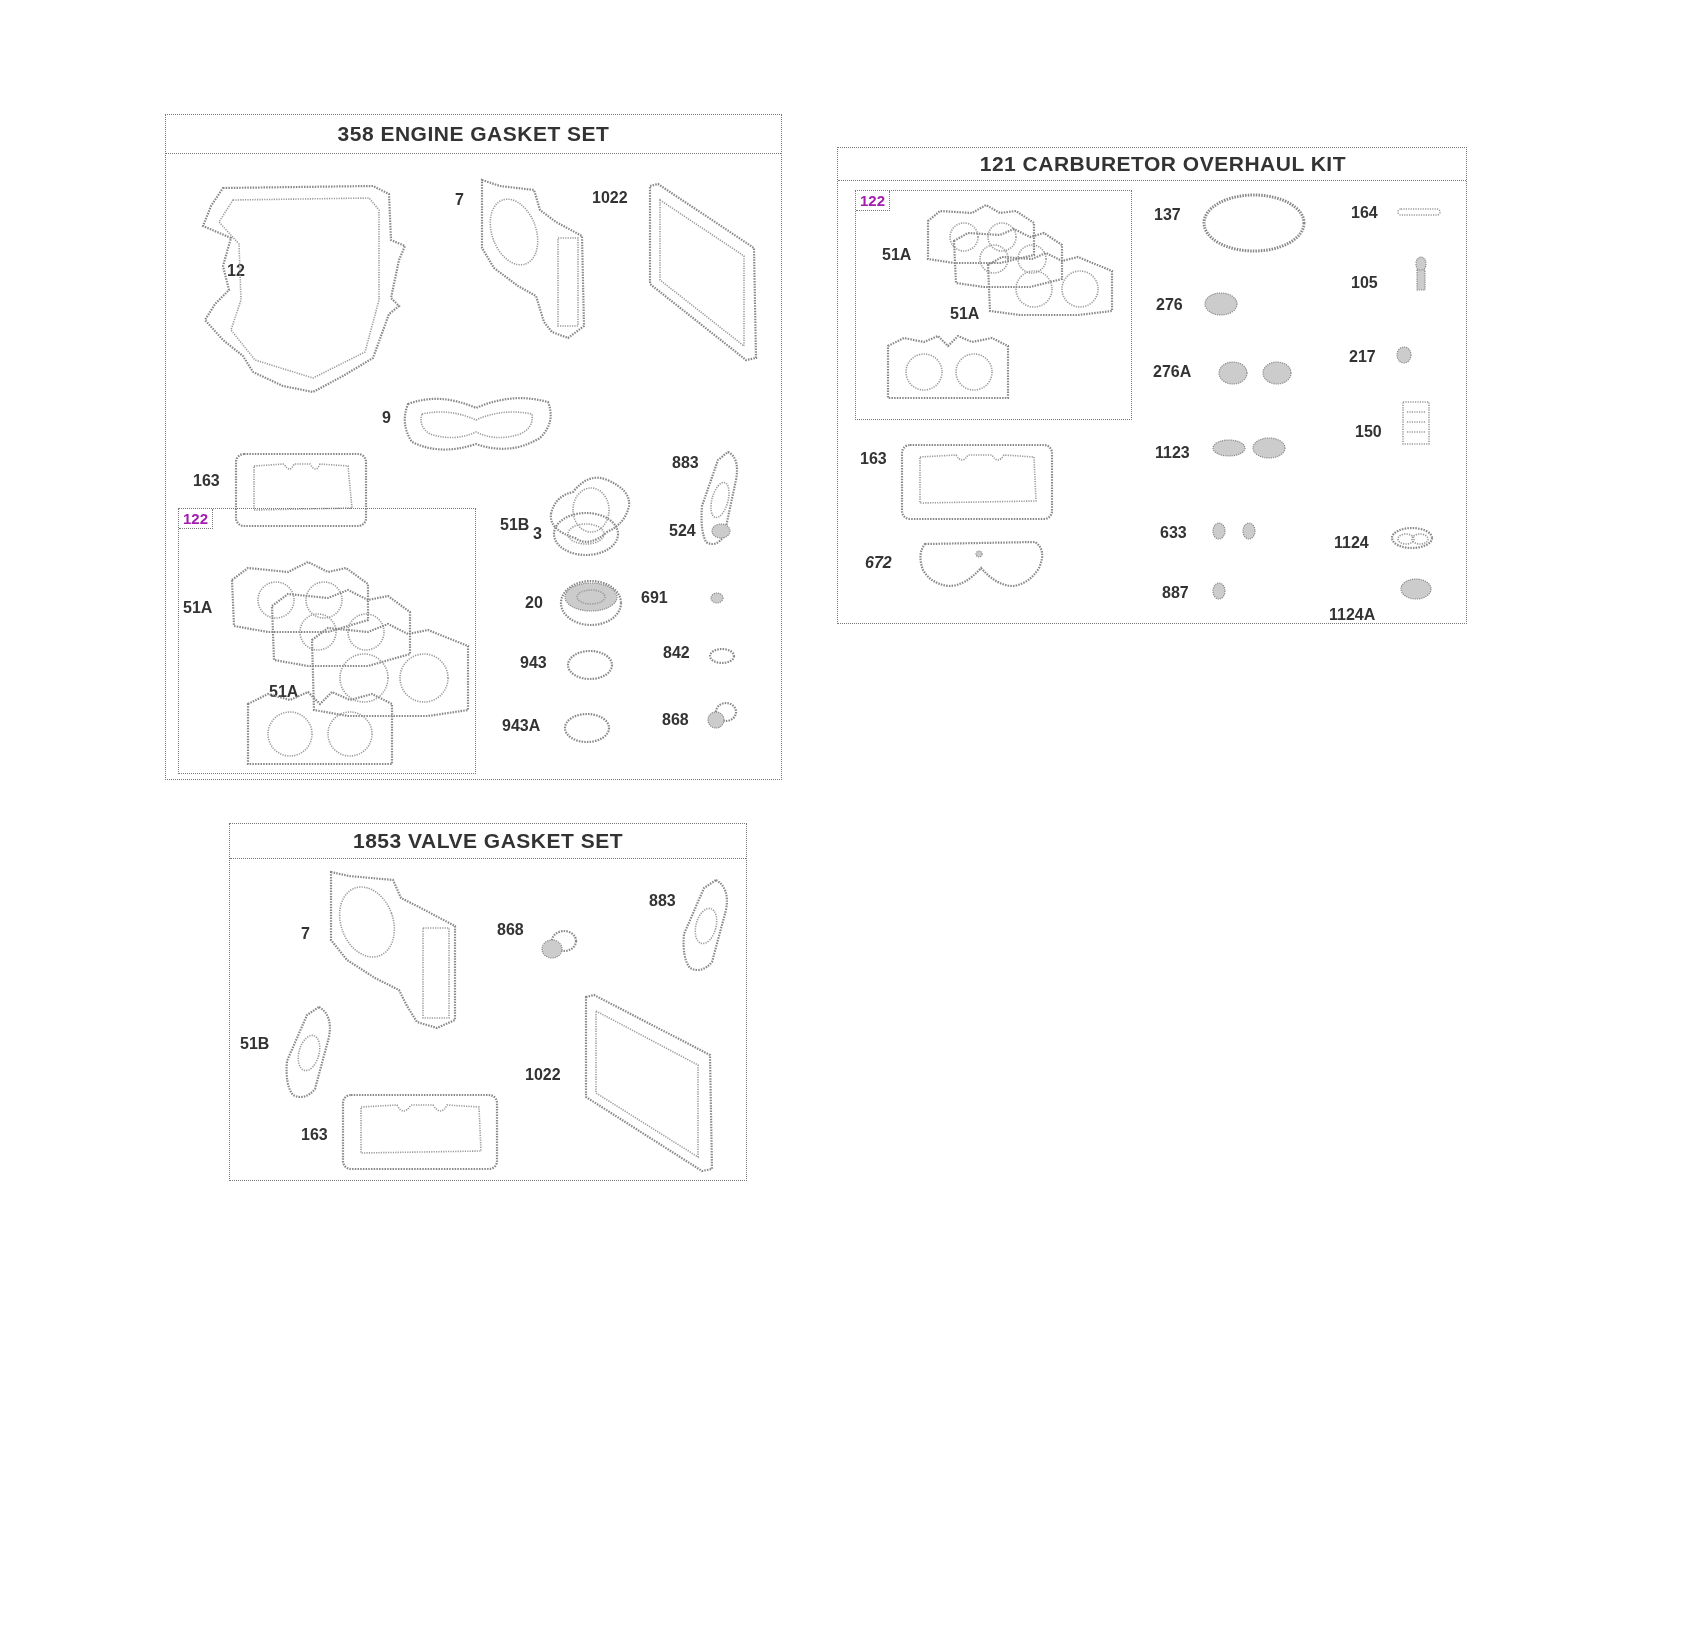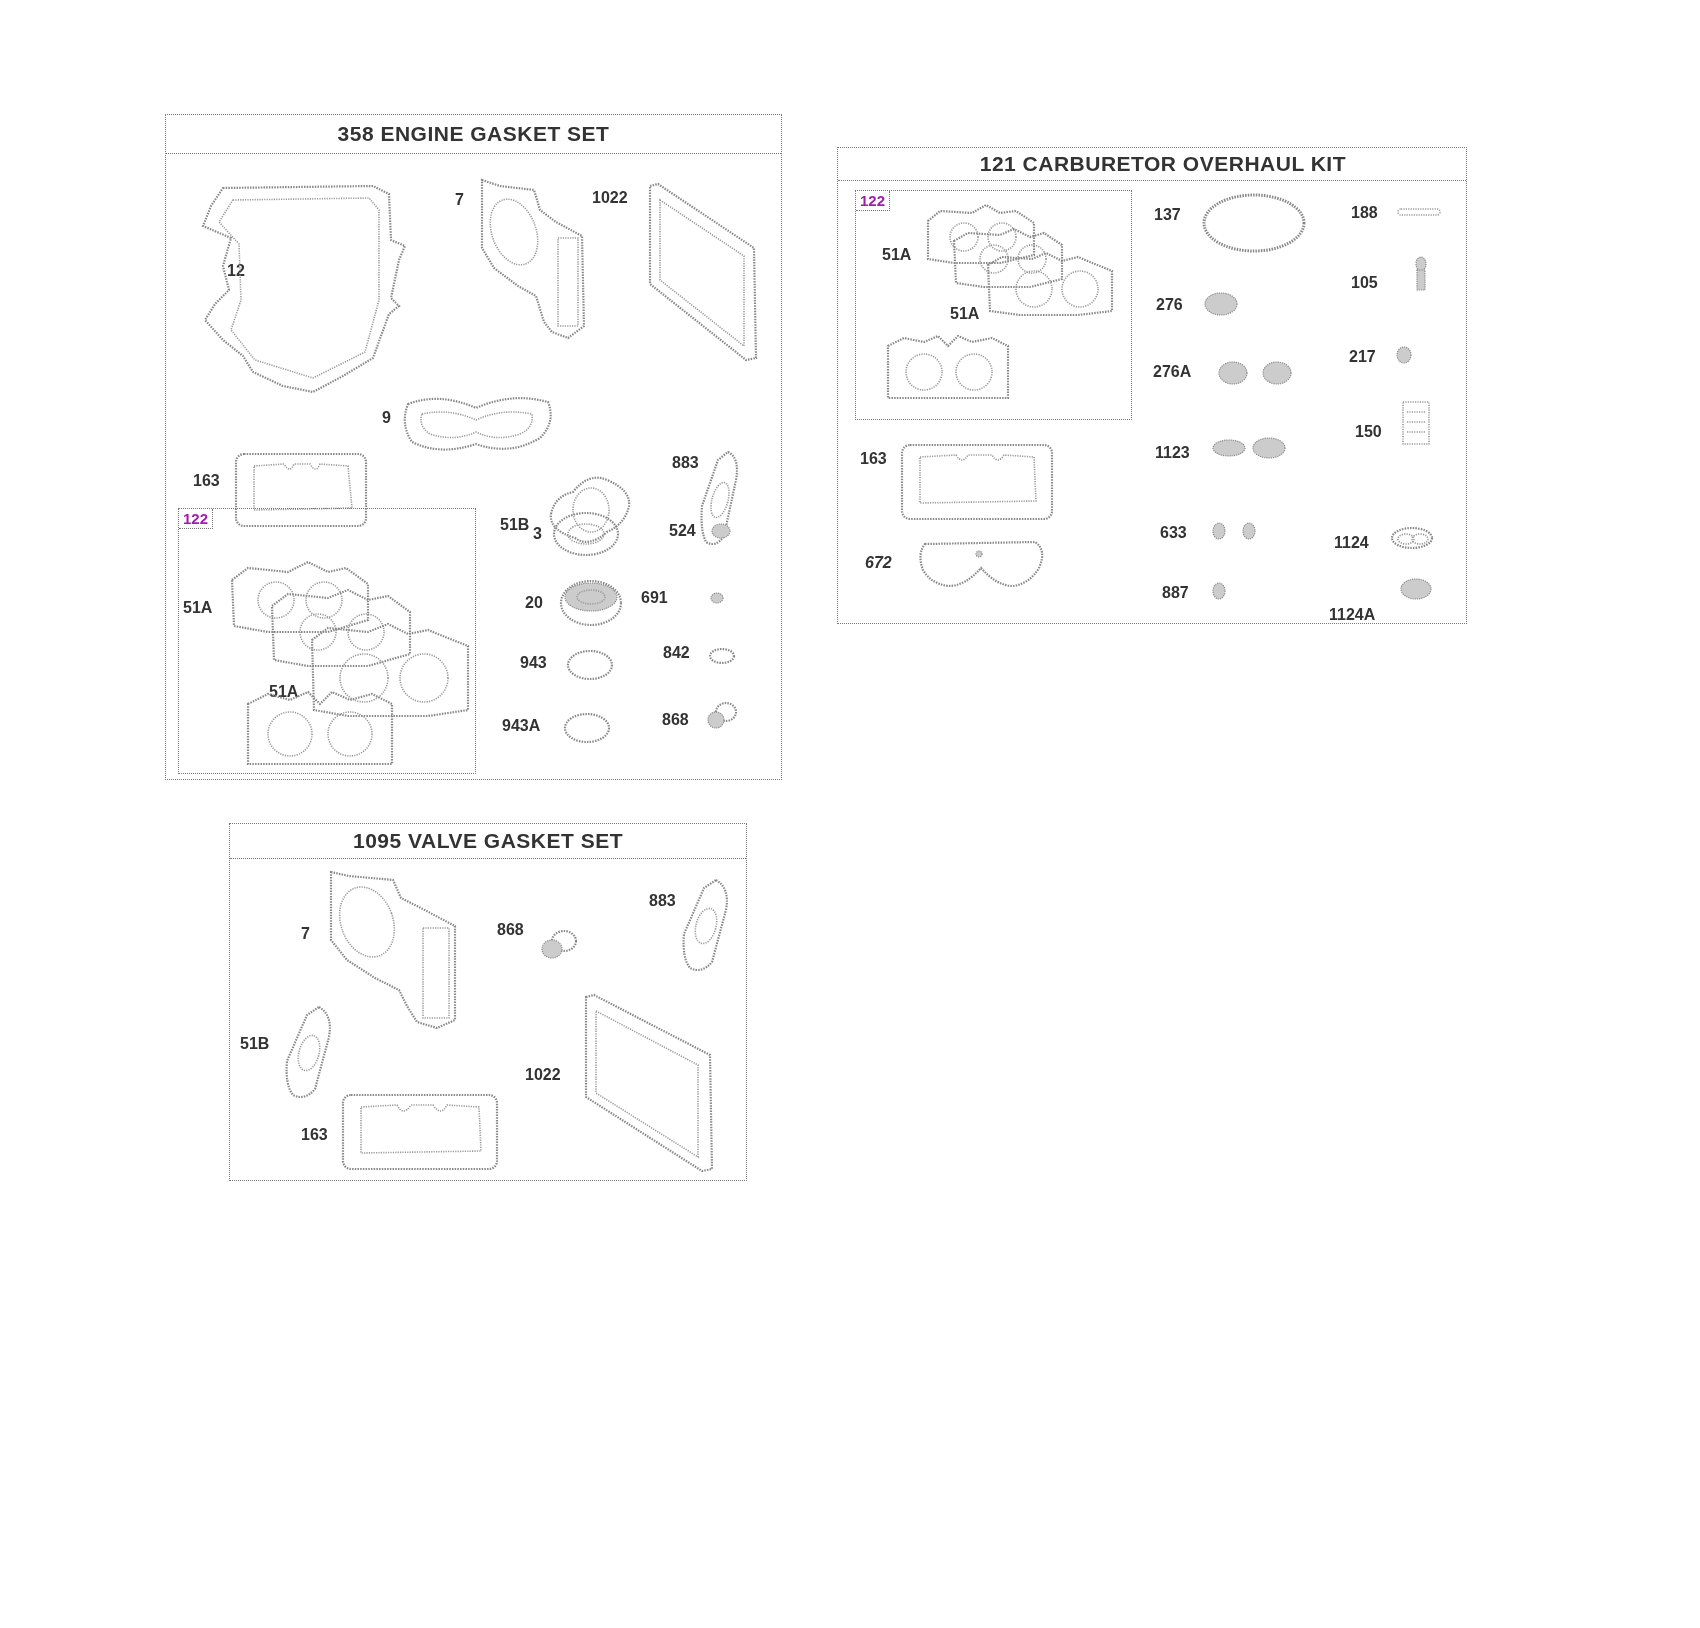--- a/index.html
+++ b/index.html
@@ -252,21 +252,21 @@
     </svg>
   </div>
 
 <span class="lbl" style="left:1162px; top:585px;">887</span>
 <div class="shape" style="left:1211px; top:582px; width:16px; height:18px;">
     <svg viewBox="0 0 16 18">
       <ellipse class="gf" cx="8" cy="9" rx="6" ry="8"></ellipse>
     </svg>
   </div>
 
-<span class="lbl" style="left:1351px; top:205px;">188</span>
+<span class="lbl" style="left:1351px; top:205px;">164</span>
 <div class="shape" style="left:1397px; top:207px; width:44px; height:10px;">
     <svg viewBox="0 0 44 10">
       <rect class="gi" x="1" y="2" width="42" height="6" rx="3"></rect>
     </svg>
   </div>
 
 <span class="lbl" style="left:1351px; top:275px;">105</span>
 <div class="shape" style="left:1413px; top:256px; width:16px; height:36px;">
     <svg viewBox="0 0 16 36">
       <ellipse class="gf" cx="8" cy="8" rx="5" ry="7"></ellipse>
@@ -299,21 +299,21 @@
   </div>
 
 <span class="lbl" style="left:1329px; top:607px;">1124A</span>
 <div class="shape" style="left:1399px; top:577px; width:34px; height:24px;">
     <svg viewBox="0 0 34 24">
       <ellipse class="gf" cx="17" cy="12" rx="15" ry="10"></ellipse>
     </svg>
   </div>
 
 <div class="panel" style="left:229px; top:823px; width:518px; height:358px;">
-  <div class="panel-header" style="height:34px;">1095 VALVE GASKET SET</div>
+  <div class="panel-header" style="height:34px;">1853 VALVE GASKET SET</div>
 </div>
 
 <span class="lbl" style="left:301px; top:926px;">7</span>
 <div class="shape" style="left:325px; top:866px; width:136px; height:164px;">
   <svg viewBox="0 0 136 164">
       <path class="g" d="M6 6 L24 10 L68 14 L76 32 L92 40 L130 60 L130 154 L112 162 L92 156 L82 140 L74 124 L50 112 L22 94 L6 74 Z"></path>
       <ellipse class="gi" cx="42" cy="56" rx="26" ry="36" transform="rotate(-20 42 56)"></ellipse>
       <rect class="gi" x="98" y="62" width="26" height="90"></rect>
     </svg>
 </div>

